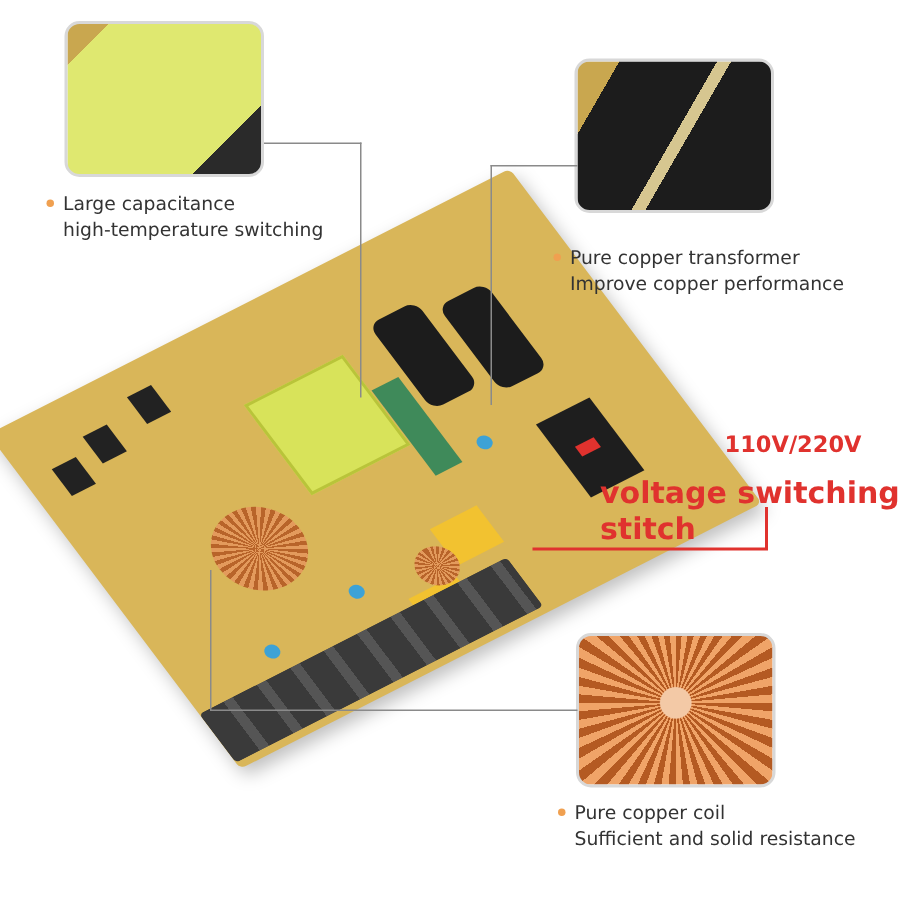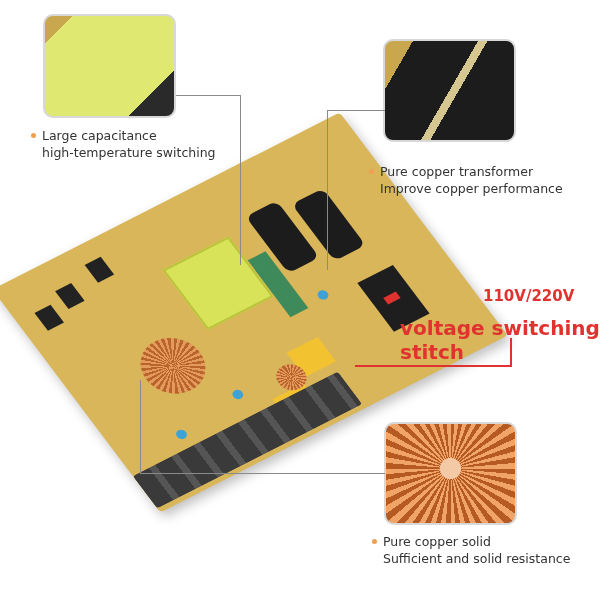--- a/index.html
+++ b/index.html
@@ -67,17 +67,17 @@
 <div class="leader" style="left:327px;top:110px;width:1px;height:160px;"></div>
 
 <div class="red-text" style="left:463px;top:287px;font-size:15px;margin-left:20px;">110V/220V</div>
 <div class="red-text" style="left:380px;top:316px;font-size:20px;margin-left:20px;">voltage switching stitch</div>
 <div class="leader-red" style="left:510px;top:338px;width:2px;height:28px;"></div>
 <div class="leader-red" style="left:355px;top:365px;width:157px;height:2px;"></div>
 
 <div class="thumb" style="left:384px;top:422px;width:133px;height:103px;background:radial-gradient(circle at 50% 45%,#f3c9a6 0 12%,transparent 13%),repeating-conic-gradient(from 0deg at 50% 45%,#b45a22 0 5deg,#f0a468 5deg 10deg);"></div>
 <div class="caption" style="left:383px;top:533px;">
   <span class="bullet" style="background:#f0a050;"></span>
-  <div>Pure copper solid</div>
+  <div>Pure copper coil</div>
   <div>Sufficient and solid resistance</div>
 </div>
 <div class="leader" style="left:140px;top:473px;width:245px;height:1px;"></div>
 <div class="leader" style="left:140px;top:380px;width:1px;height:94px;"></div>
 
 </body></html>

